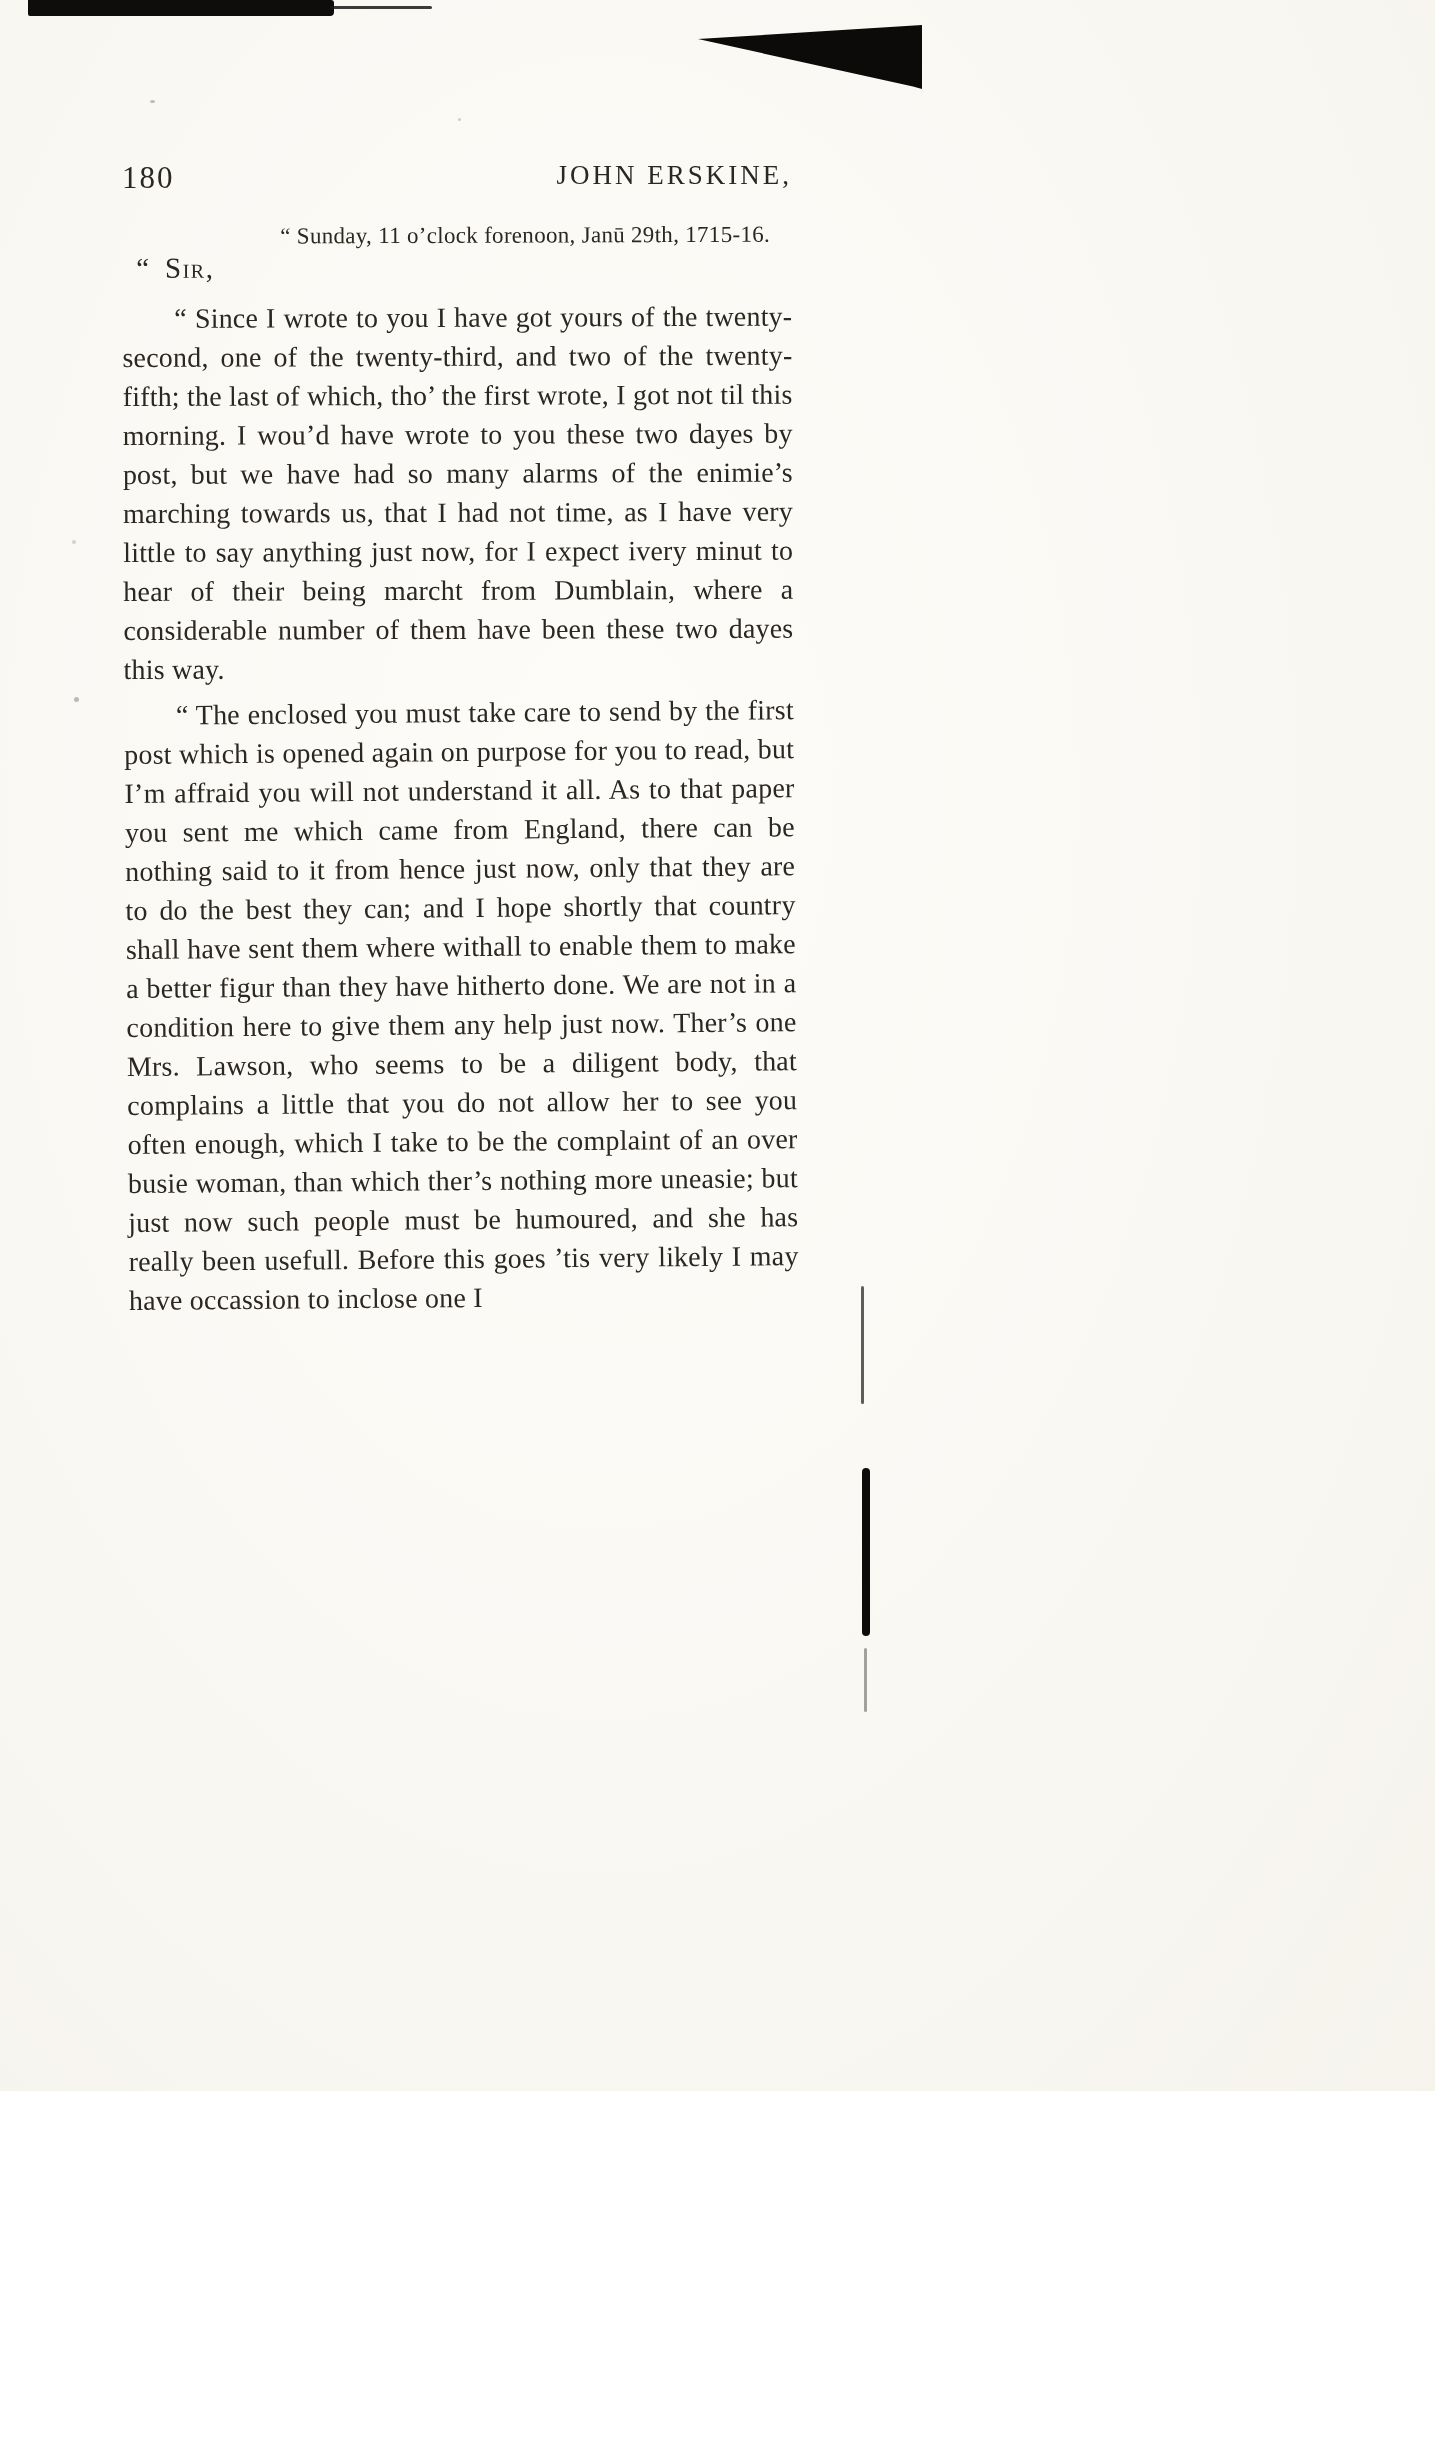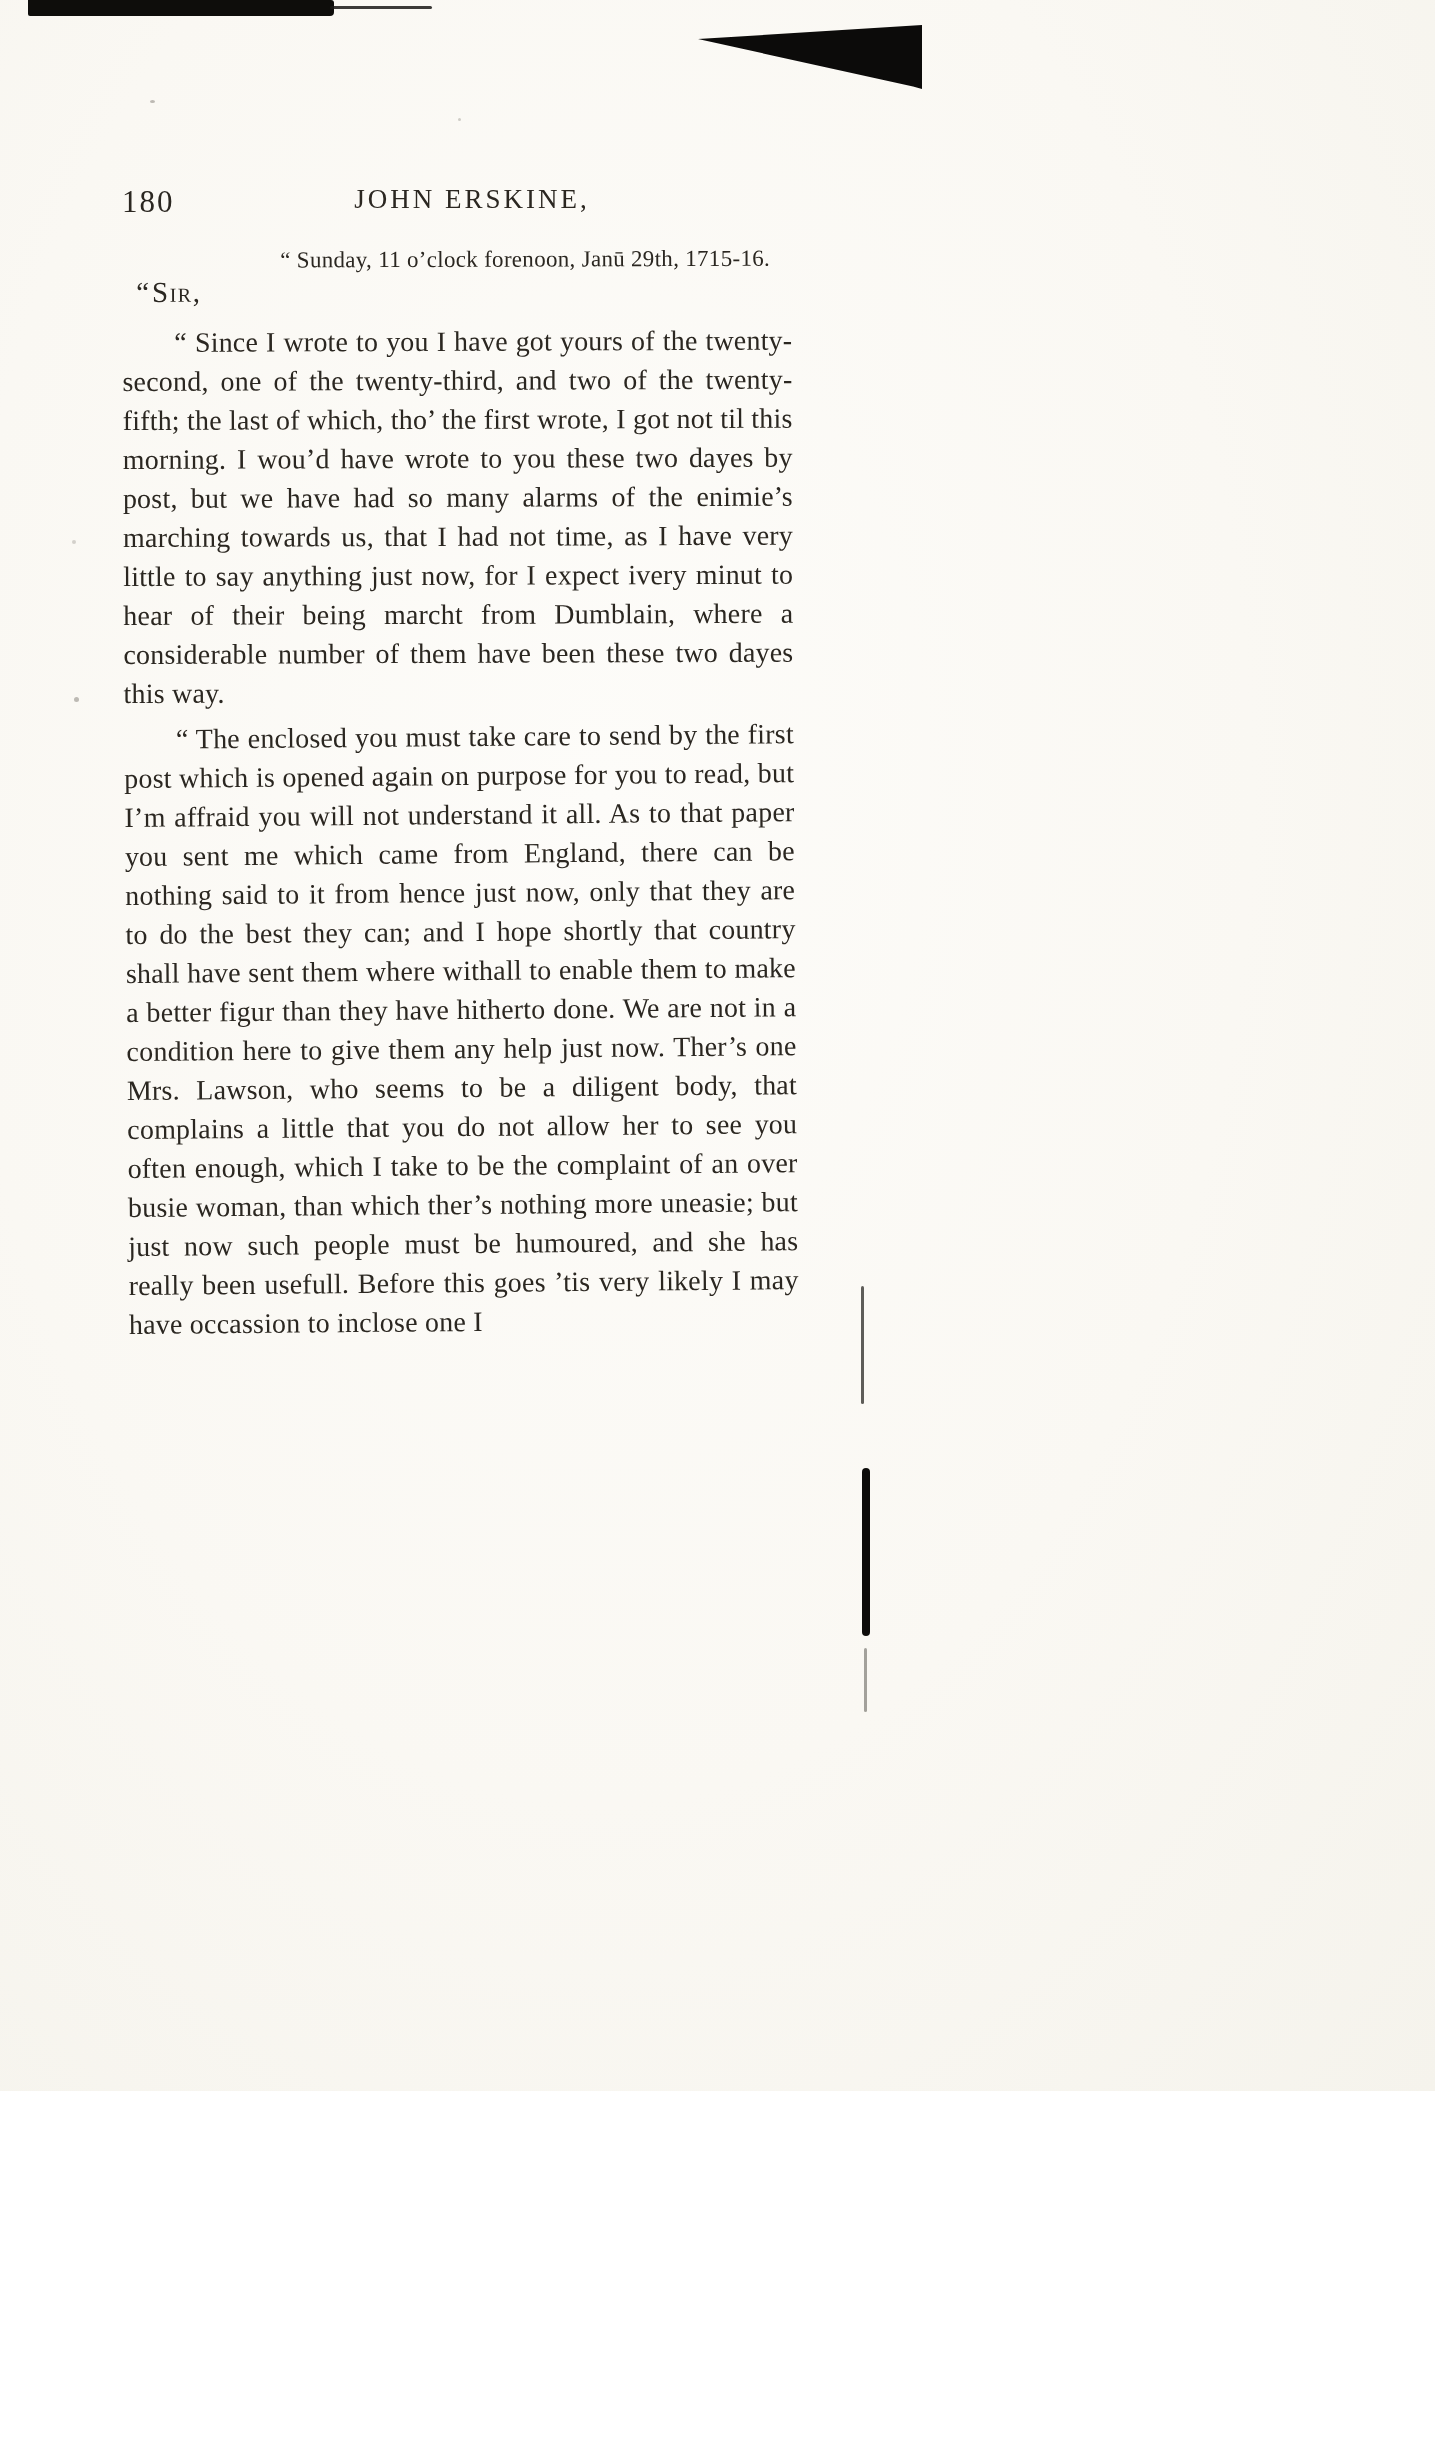--- a/index.html
+++ b/index.html
@@ -66,41 +66,40 @@
     height: 42px;
   }
   .page-number {
     position: absolute;
     left: 0; top: 0;
     font-size: 31px;
     letter-spacing: 2px;
   }
   .running-header {
     display: block;
-    text-align: center;
+    text-align: right;
     font-size: 27px;
     letter-spacing: 3px;
     padding-left: 30px;
-    margin-top: 24px;
   }
   .letter { transform: rotate(-0.2deg); transform-origin: top left; }
   .dateline {
     margin: 22px 22px 0 0;
     text-align: right;
     font-size: 23px;
     letter-spacing: 0.3px;
   }
   .salutation {
     margin: 2px 0 0 14px;
     font-size: 29px;
   }
   .salutation .smallcaps {
     font-variant: small-caps;
     letter-spacing: 1.5px;
-    margin-left: 3px;
+    margin-left: 16px;
   }
   .paragraphs {
     margin-top: 14px;
   }
   .body-para {
     margin: 0;
     font-size: 28px;
     line-height: 39px;
     text-align: justify;
     text-indent: 52px;

